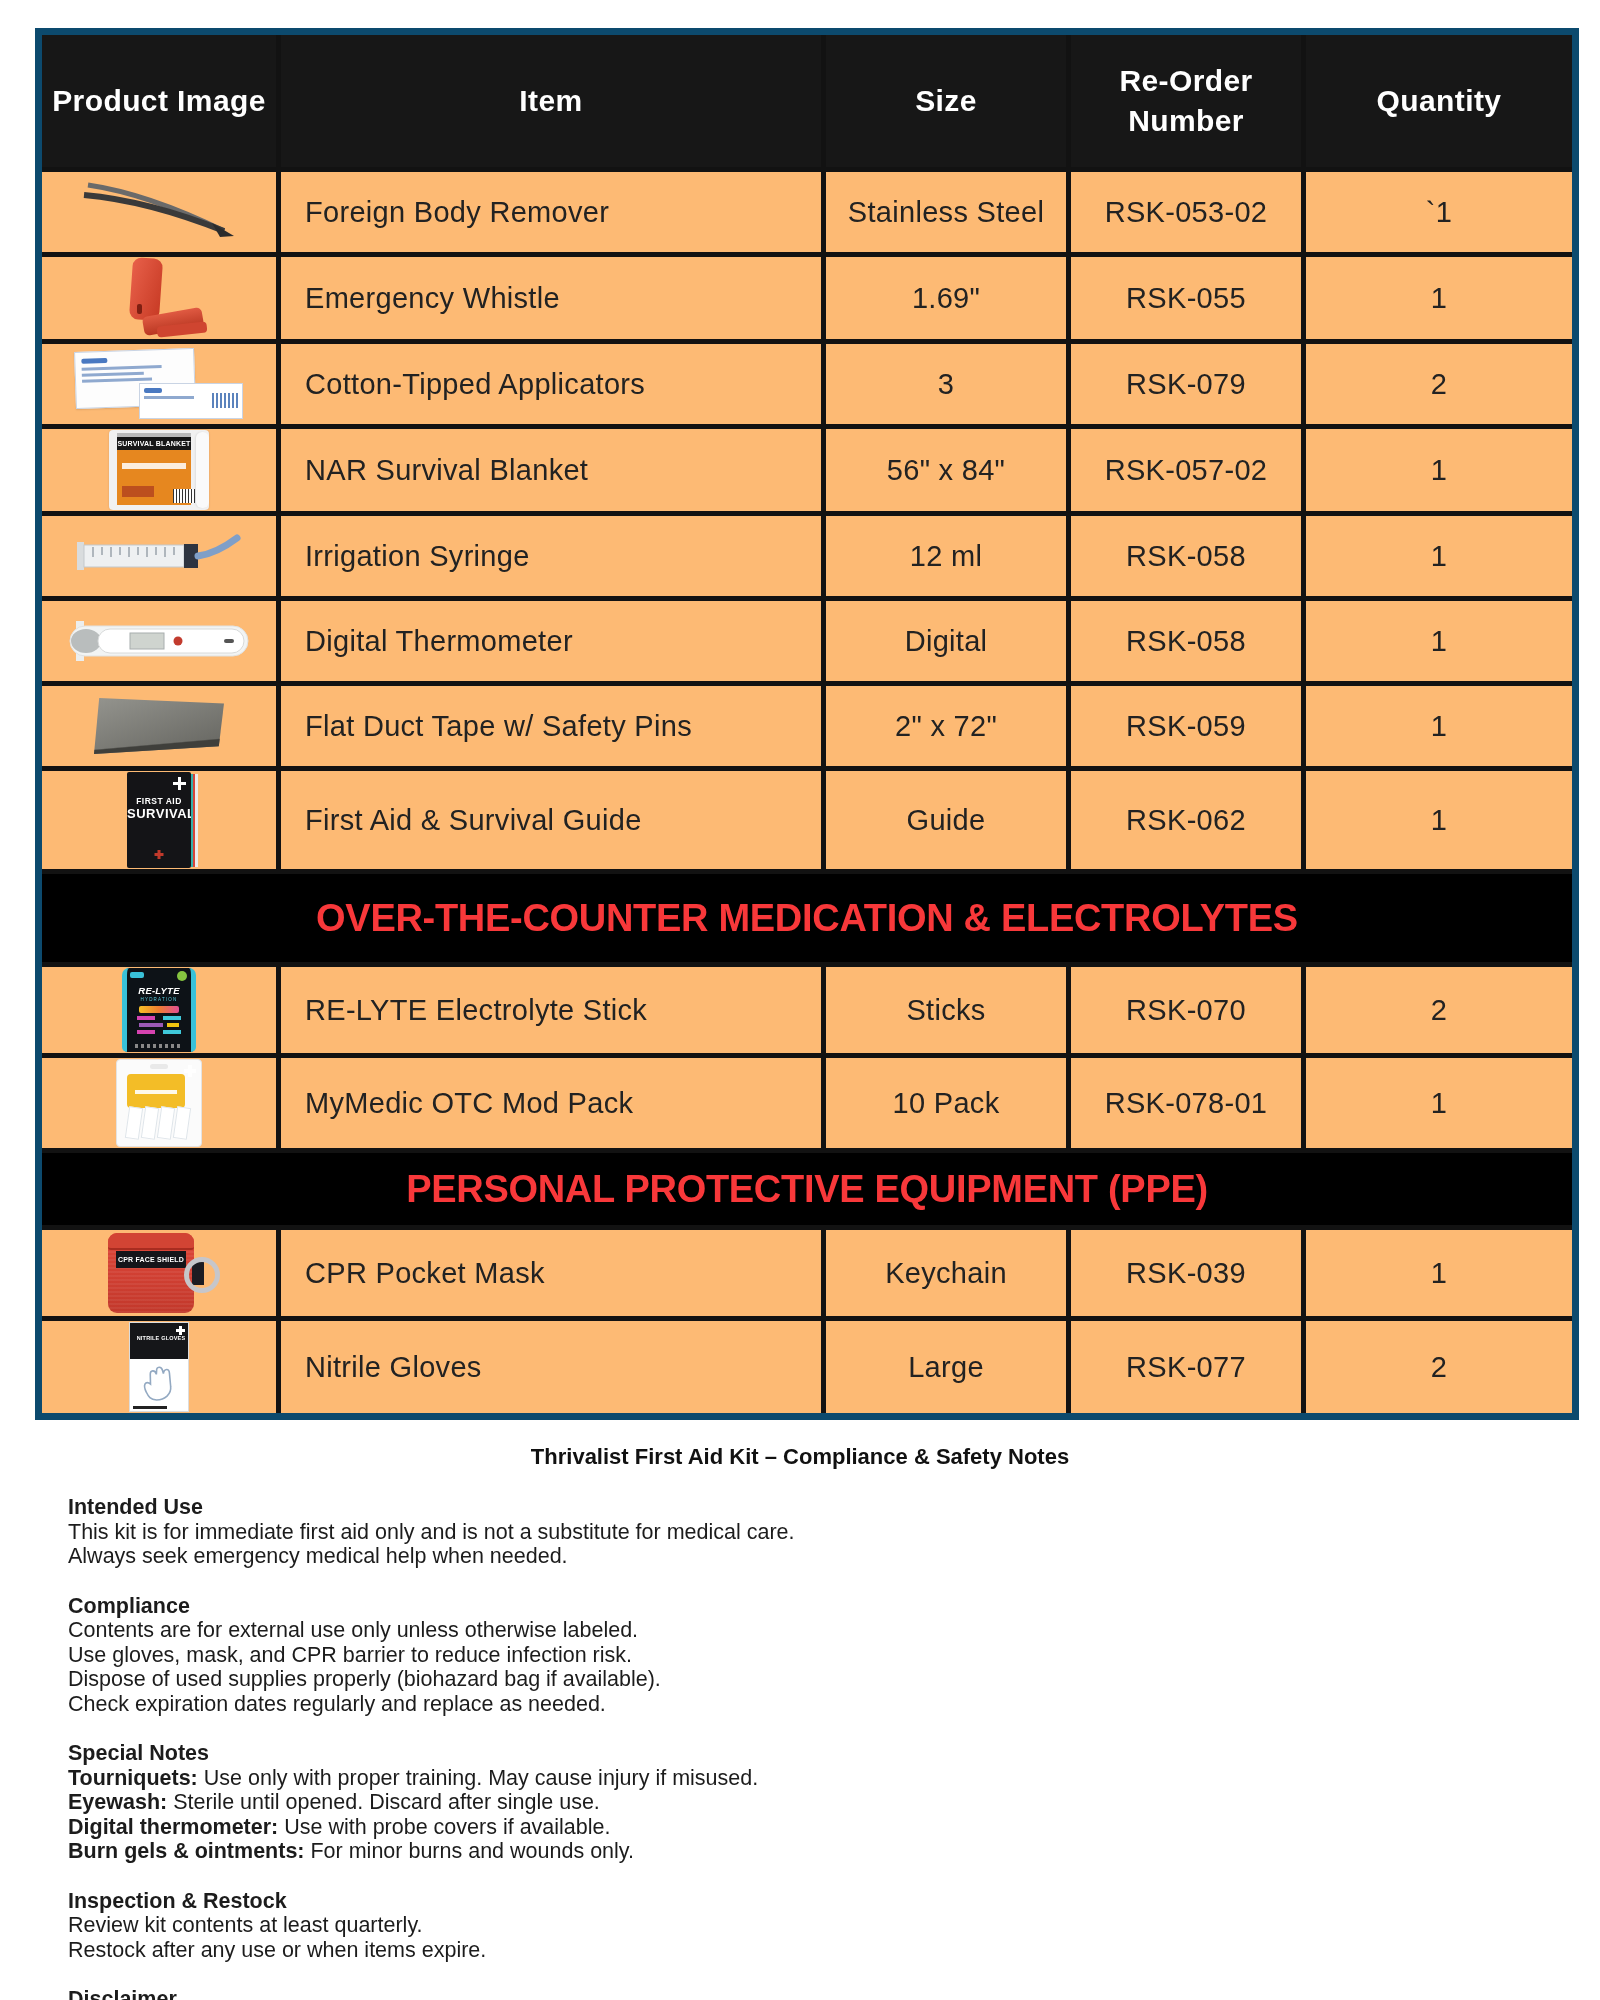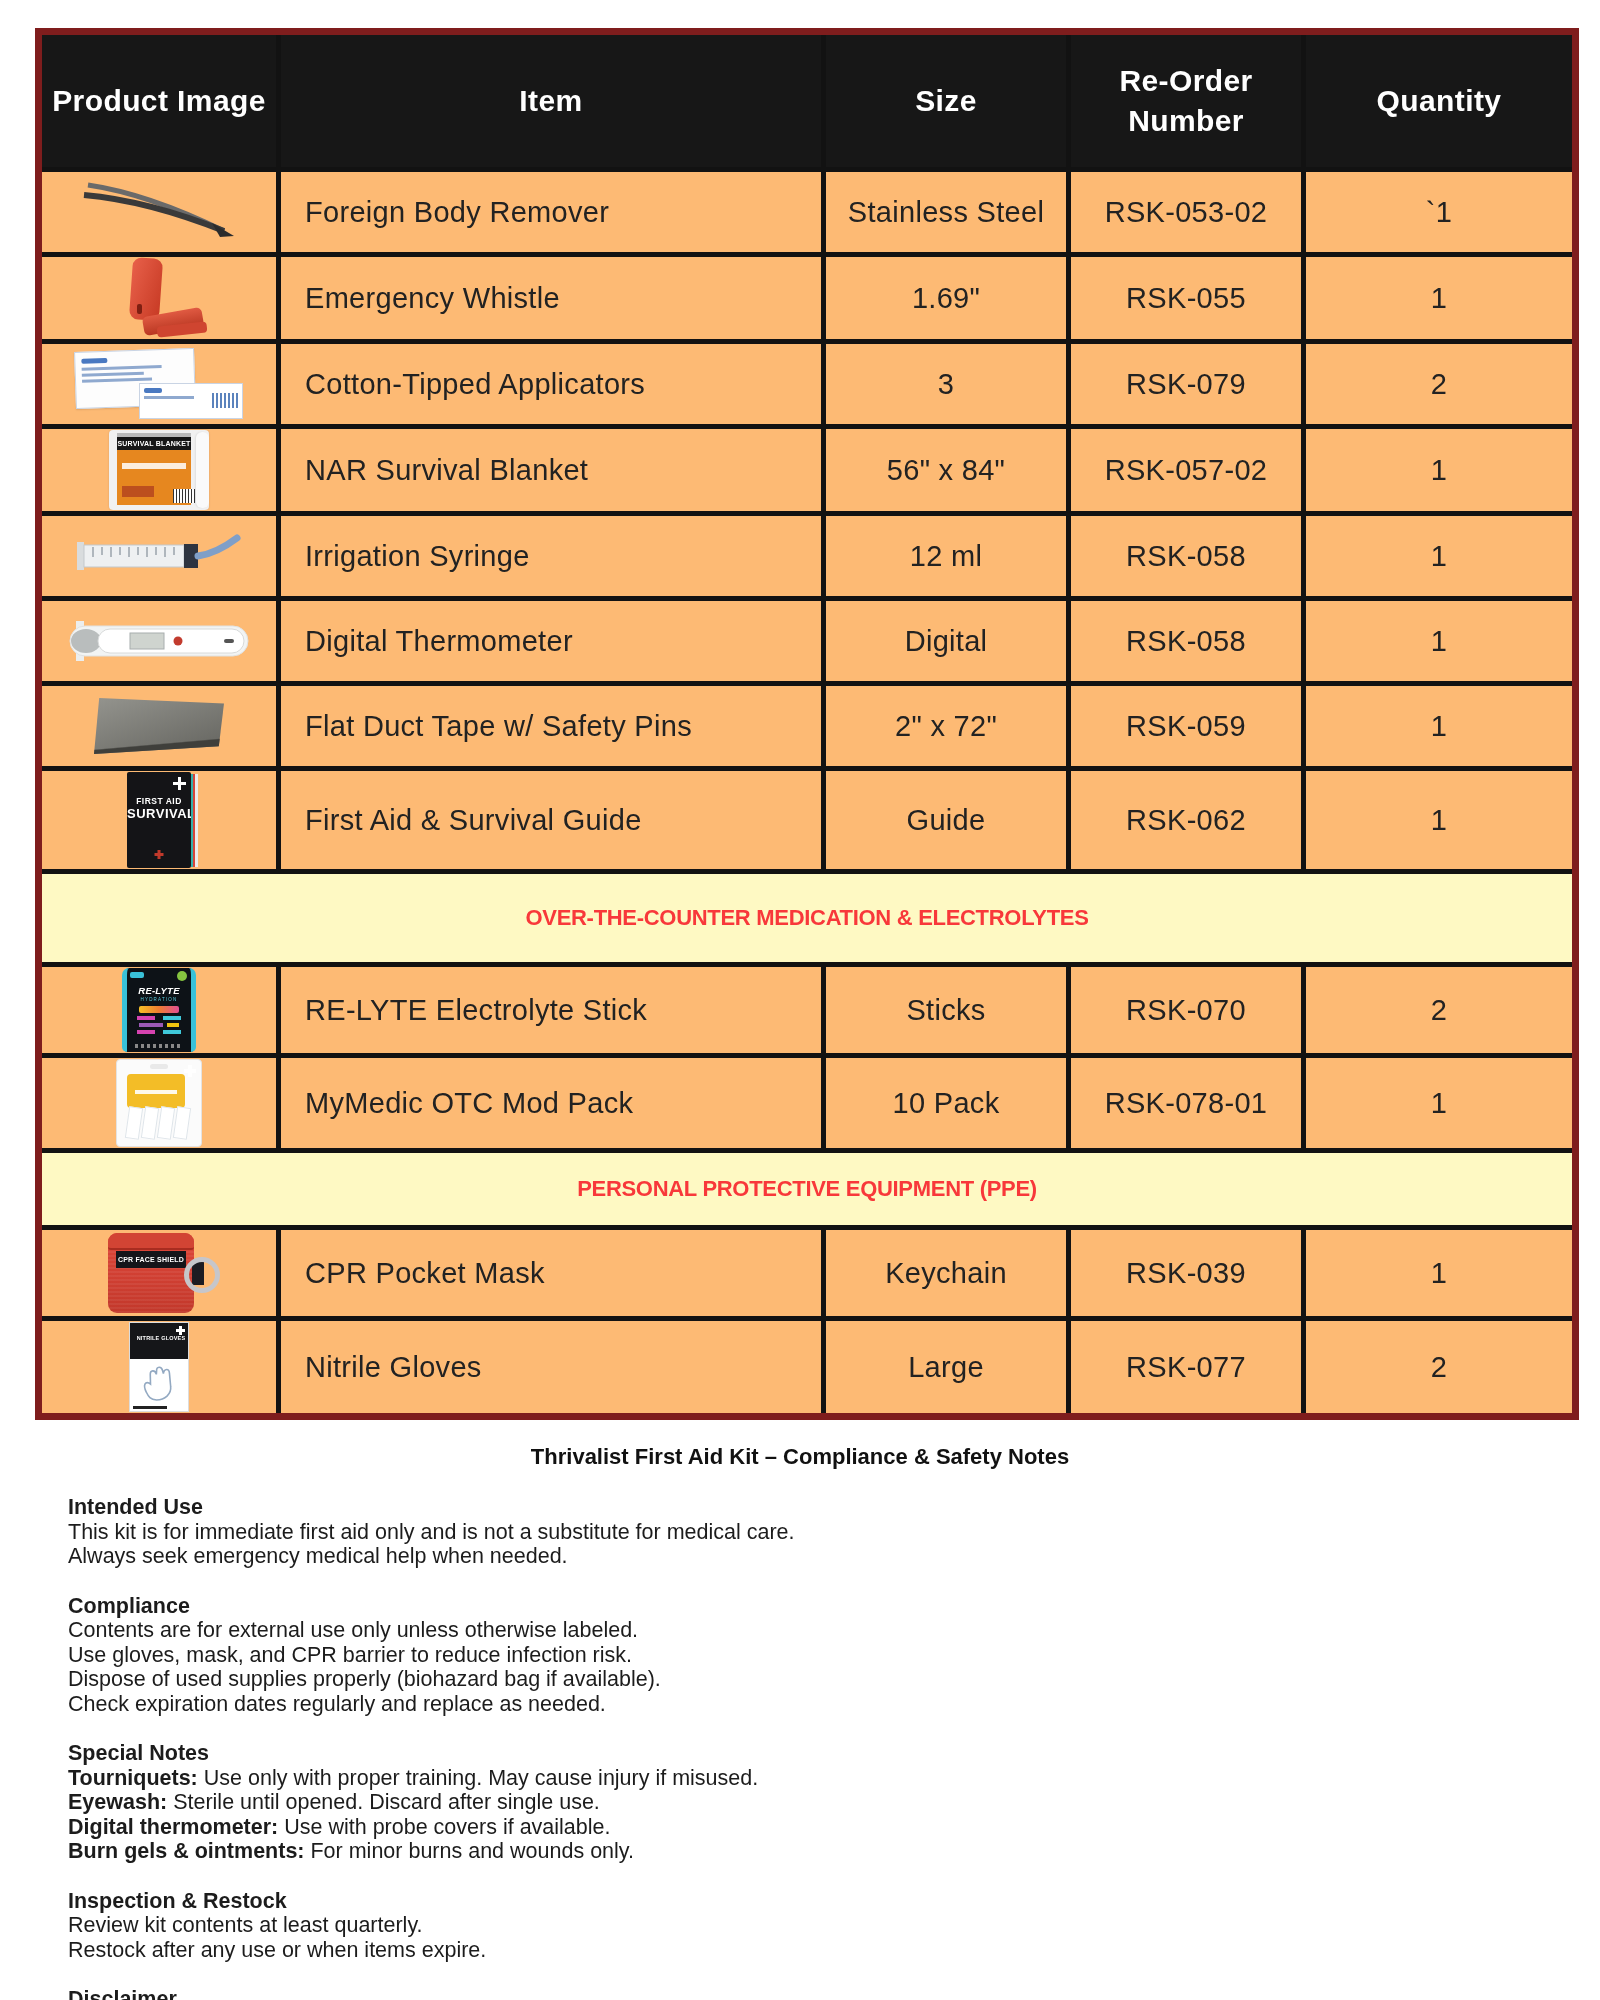--- a/index.html
+++ b/index.html
@@ -1,30 +1,30 @@
 <!DOCTYPE html>
 <html><head>
 <meta charset="utf-8">
 <style>
   html,body{margin:0;padding:0;background:#fff;}
   body{width:1600px;height:2000px;font-family:"Liberation Sans",sans-serif;color:#1a1a1a;}
 
   
   table.kit{border-collapse:collapse;table-layout:fixed;width:1537px;margin:28px 0 0 35px;}
   table.kit td,table.kit th{border:5px solid #121212;overflow:hidden;}
-  table.kit{border:7px solid #7f1d1d;}
+  table.kit{border:7px solid #0c4a6e;}
   thead th{background:#171717;color:#fff;font-size:30px;font-weight:700;height:130px;
            letter-spacing:.4px;line-height:1.35;}
   tr.item-row{height:85px;}
   tr.item-row td{font-size:29px;font-weight:400;color:#222;letter-spacing:.3px;background:#fdba74;}
   td.c-img{text-align:center;vertical-align:middle;}
   td.c-item{text-align:left;padding-left:24px;}
   td.c-size,td.c-reorder,td.c-qty{text-align:center;}
-  td.section-td{height:86px;text-align:center;color:#f8383a;font-weight:800;font-size:22px;
-                letter-spacing:-.3px;background:#fef9c3;}
+  td.section-td{height:86px;text-align:center;color:#f8383a;font-weight:800;font-size:38px;
+                letter-spacing:-.3px;background:#000000;}
   td.section-td.ppe{height:70px;}
 
   
   .notes-title{margin-top:24px;text-align:center;font-weight:700;font-size:22px;color:#111;}
   .notes{margin:4px 0 0 68px;font-size:21.5px;line-height:24.5px;color:#1c1c1c;max-width:1480px;}
   .note-heading{font-weight:700;margin-top:25px;}
   .notes p{margin:0;}
   .b{font-weight:700;}
 
   

